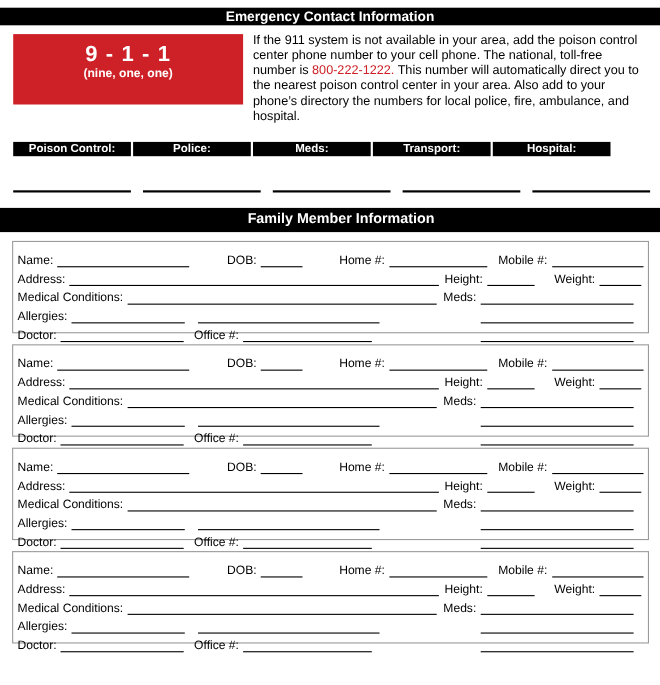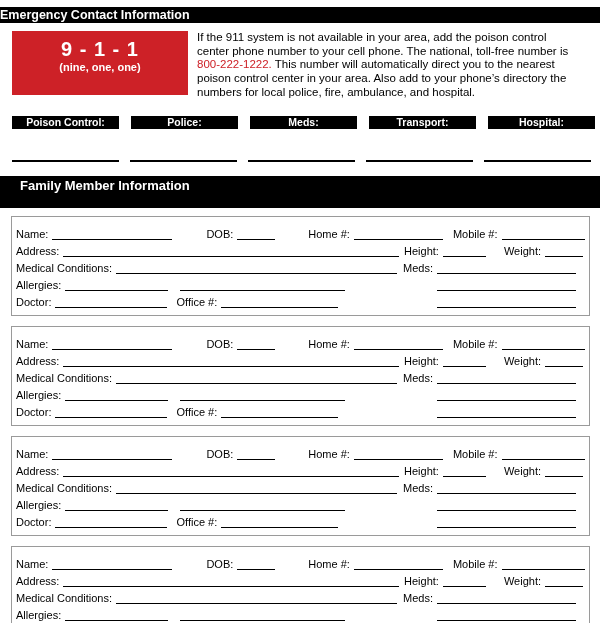--- a/index.html
+++ b/index.html
@@ -1,48 +1,48 @@
 <!DOCTYPE html>
 <html><head>
 <meta charset="utf-8">
 <style>
   html,body { margin:0; padding:0; }
   body {
     width:600px; height:623px; overflow:hidden; background:#ffffff;
     font-family:"Liberation Sans", sans-serif; color:#000;
     position:relative;
   }
-  .bar { background:#000; color:#fff; font-weight:bold; }
+  .bar { background:#000; color:#fff; font-weight:bold; text-align:center; }
   .bar.top { margin-top:7px; height:16px; line-height:16px; font-size:12.5px; }
-  .bar.family { margin-top:14px; height:32px; line-height:20px; font-size:13px;padding-left:20px; }
+  .bar.family { margin-top:14px; height:22px; line-height:20px; font-size:13px;padding-left:20px; }
 
   .intro { display:flex; margin:8px 12px 0 12px; }
   .box911 {
-    width:176px; height:64px; flex:none; background:#cd2127; color:#fff;
+    width:209px; height:64px; flex:none; background:#cd2127; color:#fff;
     text-align:center; font-weight:bold;
   }
   .box911 .num  { font-size:20px; padding-top:8px; letter-spacing:1px; line-height:20px; }
   .box911 .words{ font-size:11px;  line-height:13px; margin-top:2px; }
   .box911 .sys  { font-size:12.5px; line-height:14px; }
   .intro .infotext {
     margin:0 0 0 9px; width:384px; font-size:11.5px; line-height:13.7px;
   }
   .phone { color:#cd2127; font-weight:normal; }
 
-  .contact-labels { display:flex; margin:16px 12px 0 12px; gap:12px; }
+  .contact-labels { display:flex; margin:16px 12px 0 12px; gap:2px; }
   .contact-label {
     width:107px; height:13px; flex:none; background:#000; color:#fff;
     font-size:10.5px; font-weight:bold; text-align:center; line-height:13px;
   }
   .contact-lines { display:flex; margin:31px 12px 0 12px; gap:11px; }
   .contact-line { width:107px; height:0; flex:none; border-bottom:2px solid #000; }
 
   .members { margin:8px 11px 0 11px; }
   .member {
-    box-sizing:border-box; width:579px; height:100px; background:#fff;
+    box-sizing:border-box; width:579px; height:84px; background:#fff;
     border:1px solid #9a9a9a; margin-bottom:10px; padding:6px 4px 0 4px;
   }
   .frow { display:flex; align-items:flex-end; height:17px; font-size:11px; }
   .lbl  { white-space:nowrap; margin-right:4px; }
   .line { border-bottom:1.4px solid #000; height:12px; display:inline-block; flex:none; }
 
   .l-name    { width:120px; margin-right:34px; }
   .l-dob     { width:38px;  margin-right:33px; }
   .l-home    { width:89px;  margin-right:10px; }
   .l-mobile  { flex:1; }

